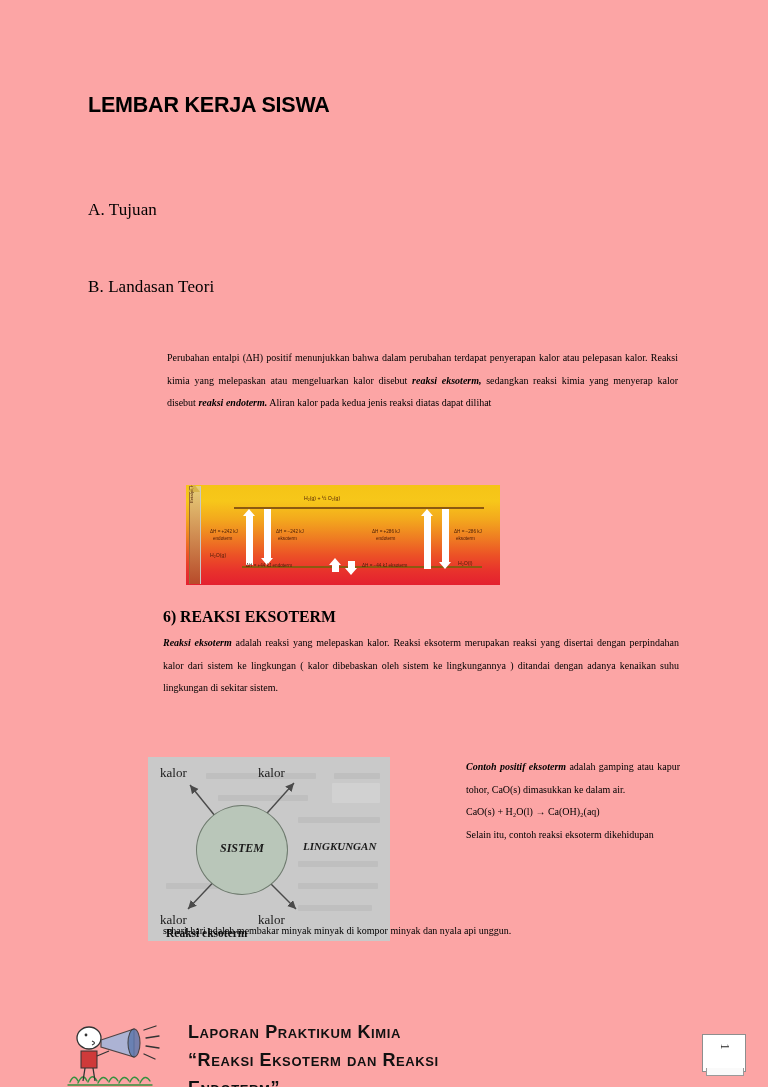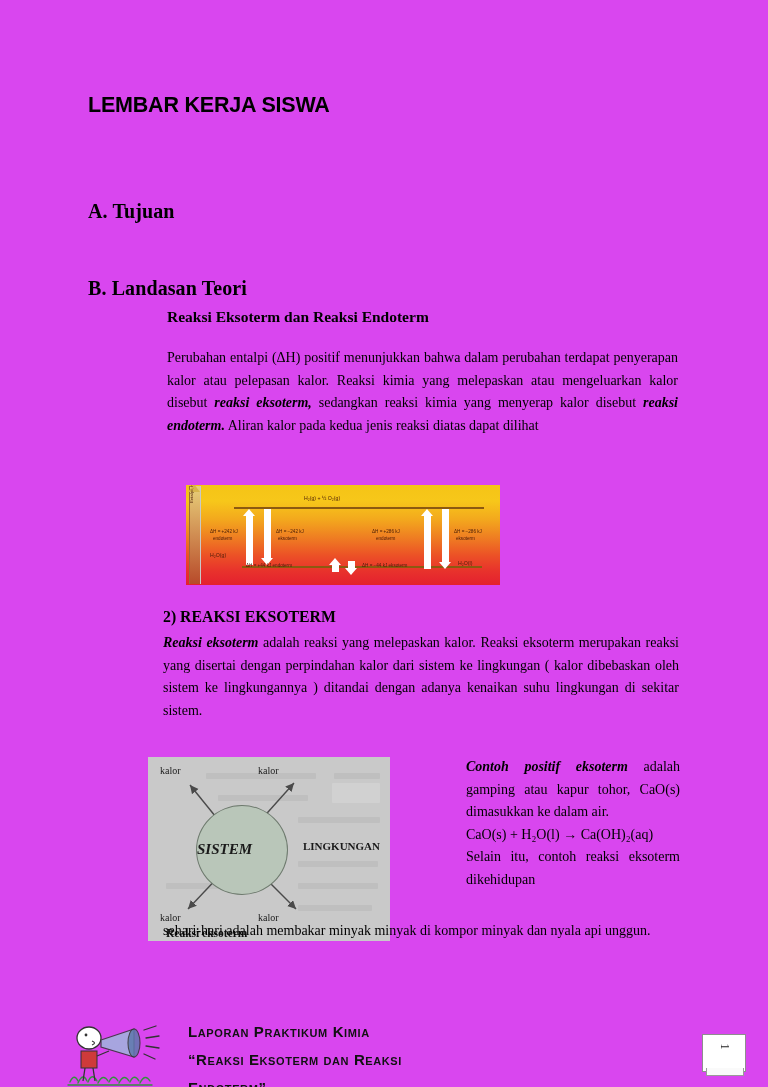--- a/index.html
+++ b/index.html
@@ -12,21 +12,21 @@
     height: 1087px;
     position: relative;
     overflow: hidden;
     font-family: "Liberation Serif", "DejaVu Serif", serif;
     color: #000000;
   }
 
   .page {
     position: absolute;
     inset: 0;
-    background: #d946ef;
+    background: #fca5a5;
   }
 
   
   .title-block {
     position: absolute;
     left: 88px;
     top: 90px;
     width: 600px;
   }
   .doc-title {
@@ -36,22 +36,22 @@
     letter-spacing: -0.2px;
     line-height: 31px;
     color: #000;
     white-space: nowrap;
   }
 
   
   .sec-heading {
     position: absolute;
     font-family: "Liberation Serif", "DejaVu Serif", serif;
-    font-weight: bold;
-    font-size: 20px;
+    font-weight: normal;
+    font-size: 17px;
     letter-spacing: 0.1px;
   }
   #sec-a { left: 88px; top: 200px; }
   #sec-b { left: 88px; top: 277px; }
 
   .sec-a-body {
     position: absolute;
     left: 117px;
     top: 232px;
     font-size: 15.5px;
@@ -63,21 +63,21 @@
     left: 167px;
     top: 308px;
     font-weight: bold;
     font-size: 15.5px;
   }
 
   
   .para {
     position: absolute;
     text-align: justify;
-    font-size: 14px;
+    font-size: 10px;
     line-height: 22.6px;
   }
   .para b, .para .bi {
     font-weight: bold;
     font-style: italic;
   }
 
   #para-intro {
     left: 167px;
     top: 347px;
@@ -226,37 +226,39 @@
     width: 90px;
     height: 88px;
     border-radius: 50%;
     background: #b9c6b9;
     border: 1px solid #6e7a6e;
   }
   .fig-circle-label {
     position: absolute;
     left: 0; right: 0;
     top: 35px;
+    text-align: center;
     font-weight: bold;
     font-style: italic;
-    font-size: 15px;
+    font-size: 12px;
     color: #1a1a1a;
     font-family: "Liberation Serif", serif;
   }
   .fig-ling {
     position: absolute;
     left: 155px;
     top: 83px;
     font-weight: bold;
+    font-style: italic;
     font-size: 11px;
     color: #1a1a1a;
   }
   .kalor-lbl {
     position: absolute;
-    font-size: 10px;
+    font-size: 13px;
     color: #1a1a1a;
     font-family: "Liberation Serif", serif;
   }
   #kalor-tl { left: 12px; top: 8px; }
   #kalor-tr { left: 110px; top: 8px; }
   #kalor-bl { left: 12px; top: 155px; }
   #kalor-br { left: 110px; top: 155px; }
   .fig-caption {
     position: absolute;
     left: 18px;
@@ -268,21 +270,21 @@
   .arrow-svg { position: absolute; left: 0; top: 0; width: 242px; height: 184px; }
   .footer-text {
     position: absolute;
     left: 188px;
     top: 1018px;
     width: 420px;
   }
   .footer-line {
     font-family: "Liberation Sans", "DejaVu Sans", sans-serif;
     font-weight: bold;
-    font-size: 15px;
+    font-size: 18px;
     font-variant: small-caps;
     letter-spacing: 0.6px;
     line-height: 28px;
     color: #111;
     white-space: nowrap;
   }
   .page-box {
     position: absolute;
     left: 702px;
     top: 1034px;
@@ -317,21 +319,20 @@
 
 <div class="page">
 
   <div class="title-block">
     <div class="doc-title">LEMBAR KERJA SISWA</div>
   </div>
 
   <div class="sec-heading" id="sec-a">A. Tujuan</div>
 
   <div class="sec-heading" id="sec-b">B. Landasan Teori</div>
-  <div class="sub-heading">Reaksi Eksoterm dan Reaksi Endoterm</div>
 
   <div class="para" id="para-intro"><span>Perubahan entalpi (ΔH) positif menunjukkan bahwa dalam perubahan terdapat penyerapan kalor atau pelepasan kalor. Reaksi kimia yang melepaskan atau mengeluarkan kalor disebut </span><span class="bi">reaksi eksoterm,</span><span> sedangkan reaksi kimia yang menyerap kalor disebut </span><span class="bi">reaksi endoterm.</span><span> Aliran kalor pada kedua jenis reaksi diatas dapat dilihat</span></div>
 
   <div class="fig-enthalpy">
     <div class="fig-axis"></div>
     <div class="fig-axis-head"></div>
     <div class="fig-axis-label">Entalpi, H</div>
 
     <div class="fig-level" id="lvl-top"></div>
     <div class="fig-level" id="lvl-bot"></div>
@@ -355,21 +356,21 @@
     <div class="fig-txt" style="left:268px; top:44px;">ΔH = −286 kJ</div>
     <div class="fig-txt" style="left:270px; top:51px;">eksoterm</div>
     <div class="fig-txt big" style="left:272px; top:75px;">H₂O(l)</div>
 
     <div class="fig-arrow-up" style="left:146px; top:79px; height:8px;"></div>
     <div class="fig-arrow-down" style="left:162px; top:76px; height:8px;"></div>
     <div class="fig-txt" style="left:60px; top:78px;">ΔH = +44 kJ endoterm</div>
     <div class="fig-txt" style="left:176px; top:78px;">ΔH = −44 kJ eksoterm</div>
   </div>
 
-  <div id="head-eksoterm">2)  REAKSI EKSOTERM</div>
+  <div id="head-eksoterm">6)  REAKSI EKSOTERM</div>
   <div class="para" id="para-ekso"><span class="bi">Reaksi eksoterm</span><span> adalah reaksi yang melepaskan kalor. Reaksi eksoterm merupakan reaksi yang disertai dengan perpindahan kalor dari sistem ke lingkungan ( kalor dibebaskan oleh sistem ke lingkungannya ) ditandai dengan adanya kenaikan suhu lingkungan di sekitar sistem.</span></div>
 
   <div class="fig-sistem">
     <div class="ghost-line" style="left:58px; top:16px; width:110px;"></div>
     <div class="ghost-line" style="left:186px; top:16px; width:46px;"></div>
     <div class="ghost-line" style="left:70px; top:38px; width:90px;"></div>
     <div class="ghost-line" style="left:150px; top:60px; width:82px;"></div>
     <div class="ghost-line" style="left:150px; top:104px; width:80px;"></div>
     <div class="ghost-line" style="left:18px; top:126px; width:64px;"></div>
     <div class="ghost-line" style="left:150px; top:126px; width:80px;"></div>

